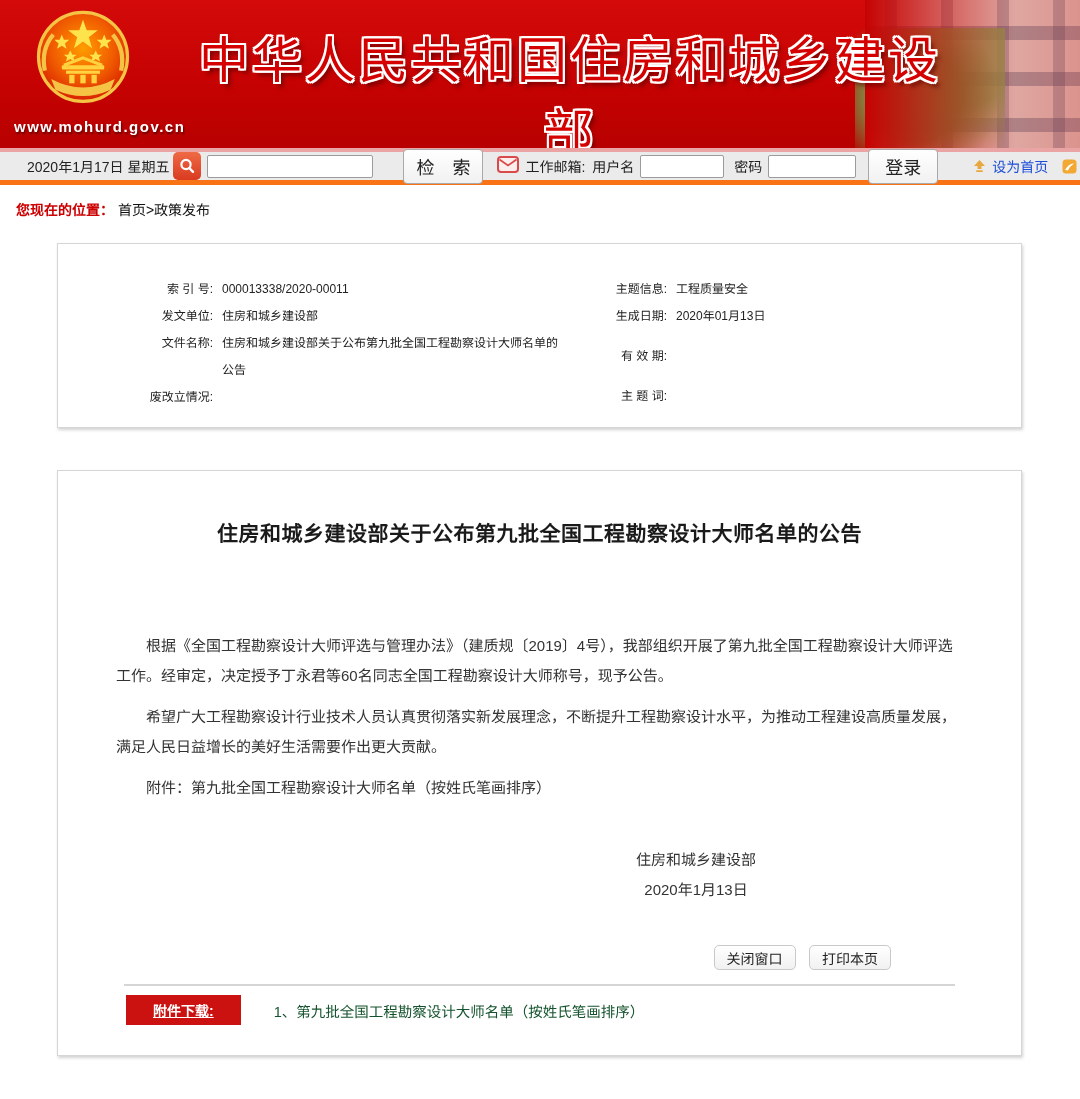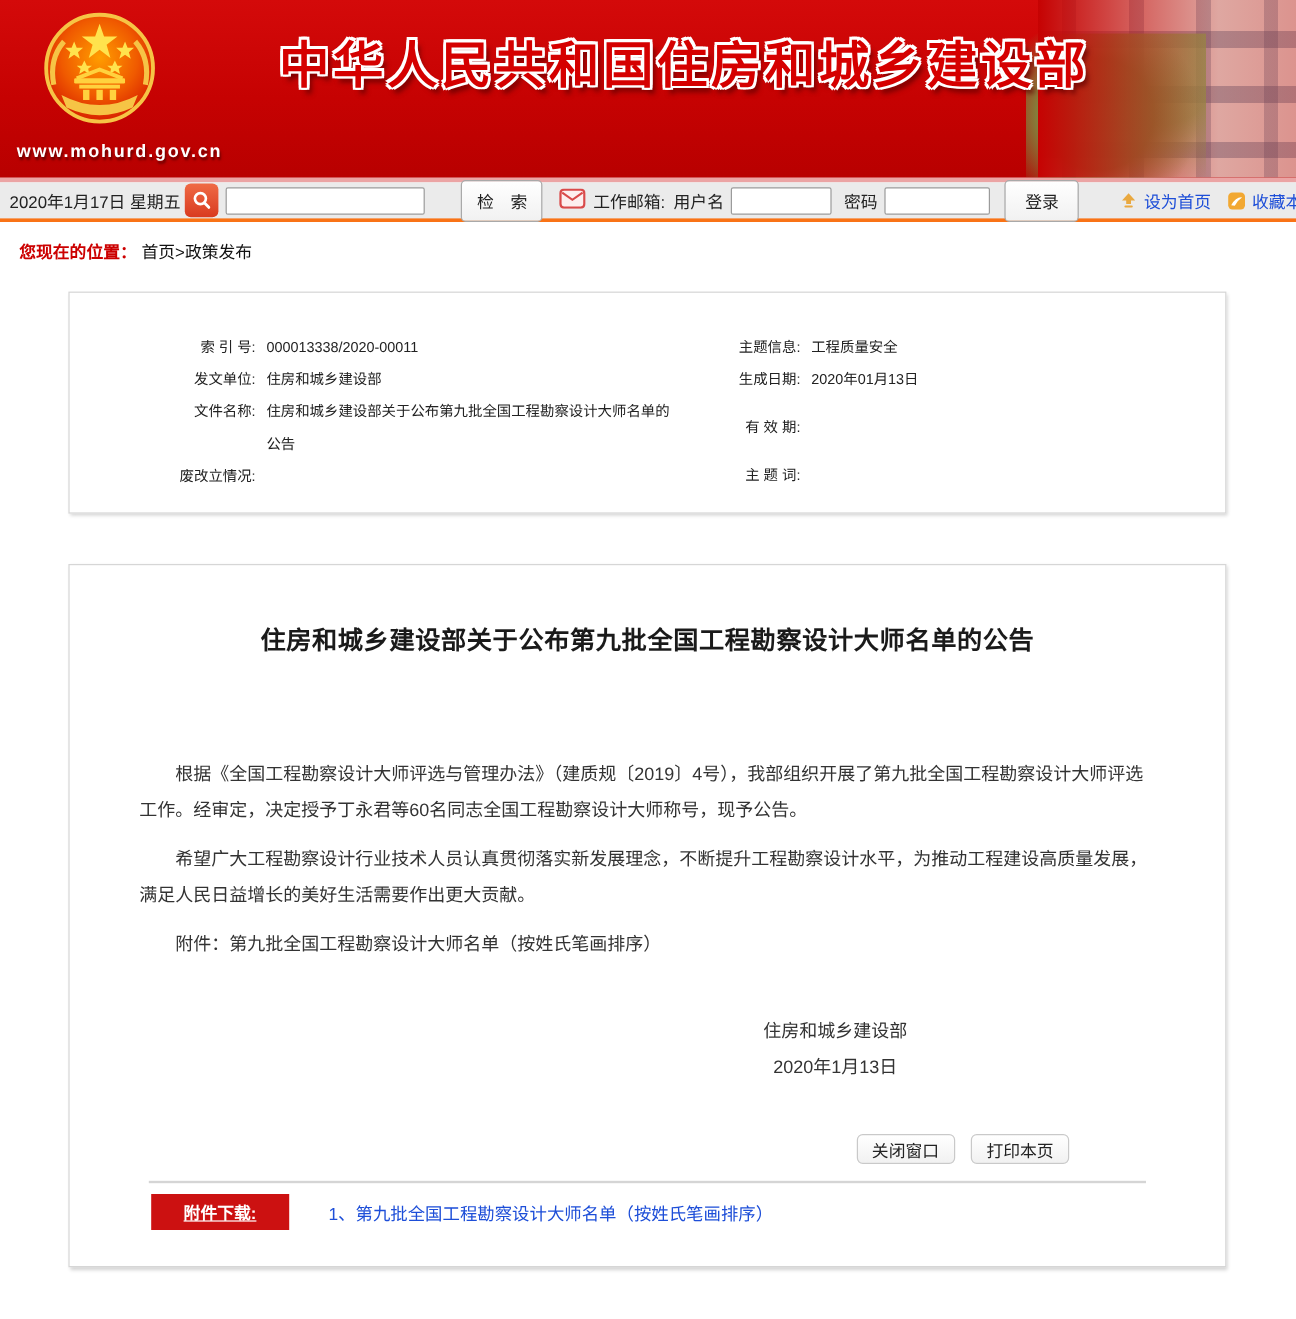--- a/index.html
+++ b/index.html
@@ -17,34 +17,34 @@
   .building::before { content:""; position:absolute; left:-10px; bottom:-30px; width:150px; height:150px;
     background:radial-gradient(circle at 40% 45%, rgba(120,150,70,.95) 0 38%, rgba(120,150,70,0) 70%),
                radial-gradient(circle at 75% 20%, rgba(140,165,85,.8) 0 28%, rgba(140,165,85,0) 60%);
   }
   .building::after { content:""; position:absolute; inset:0;
     background:linear-gradient(90deg, #c60202 0%, rgba(198,2,2,.55) 35%, rgba(198,2,2,.15) 70%, rgba(198,2,2,.25) 100%); }
   .emblem { position:absolute; left:30px; top:5px; width:106px; height:110px; }
   .site-url { position:absolute; left:14px; top:118px; color:#fff; font-weight:bold; font-size:15px;
     letter-spacing:1.5px; text-shadow:1px 2px 2px #600; }
   .banner-titles { position:absolute; left:180px; top:20px; width:780px; text-align:center; }
-  .banner-title { font-size:42px; font-weight:bold; letter-spacing:3px; color:#d50000;
+  .banner-title { font-size:50px; font-weight:normal; letter-spacing:3px; color:#d50000;
     text-shadow:-2px -2px 0 #fff, 2px -2px 0 #fff, -2px 2px 0 #fff, 2px 2px 0 #fff,
       0 -2px 0 #fff, 0 2px 0 #fff, -2px 0 0 #fff, 2px 0 0 #fff, 4px 5px 4px rgba(90,0,0,.75); }
   .pink-line { height:4px; background:#eba4a4; }
 
   
   .toolbar { display:flex; align-items:center; height:33px; background:#ebebeb;
-    border-bottom:3px solid #f97316; padding:0 8px; font-size:14px; color:#222; white-space:nowrap; }
+    border-bottom:5px solid #f97316; padding:0 27px; font-size:14px; color:#222; white-space:nowrap; }
   .tb-date { width:152px; }
   .search-ico { width:28px; height:28px; border-radius:5px; margin:0 6px 0 4px; flex:none;
     background:linear-gradient(180deg,#ef6a45 0%,#d93b20 100%); display:flex; align-items:center; justify-content:center; }
   .tb-input { height:23px; border:1px solid #9b9b9b; background:#fff; border-radius:2px; font-size:13px; padding:0 4px; }
   .w-search { width:166px; }
-  .btn { height:35px; border:1px solid #a9a9a9; border-radius:4px; font-size:14px; color:#222;
+  .btn { height:35px; border:1px solid #a9a9a9; border-radius:4px; font-size:18px; color:#222;
     background:linear-gradient(180deg,#ffffff,#f1f1f1); padding:0 12px; cursor:pointer; }
   .btn-search { margin-left:30px; }
   .mail-ico { margin:0 6px 0 14px; flex:none; }
   .w-user { width:84px; margin:0 10px 0 6px; }
   .w-pass { width:88px; margin:0 10px 0 6px; }
   .btn-login { margin-left:2px; padding:0 16px; }
   .tb-sep { width:1px; height:18px; background:#bdbdbd; margin:0 14px 0 20px; }
   .tb-link { display:flex; align-items:center; gap:5px; cursor:pointer; color:#1d4ed8; }
   .tb-link + .tb-link { margin-left:14px; }
 
@@ -73,21 +73,21 @@
   .art-body { margin-top:84px; font-size:15px; color:#333; }
   .art-body p { text-indent:2em; line-height:30px; margin-bottom:11px; }
   .sign-block { width:250px; margin-left:455px; margin-top:42px; text-align:center;
     font-size:15px; color:#333; line-height:30px; }
   .btn-row { text-align:right; padding-right:72px; margin-top:40px; }
   .btn-row .btn { margin-left:9px; height:25px; font-size:14px; border-color:#c9c9c9; border-radius:5px; }
   .divider { margin:14px 8px 0; border-top:2px solid #d5d5d5; }
   .attach-row { margin-top:9px; display:flex; align-items:center; }
   .attach-tag { background:#cc1111; color:#fff; font-weight:bold; font-size:14px;
     padding:5px 27px; margin-left:10px;text-decoration:underline; }
-  .attach-link { margin-left:33px; font-size:14.5px; color:#1d4ed8; cursor:pointer; }
+  .attach-link { margin-left:33px; font-size:14.5px; color:#14532d; cursor:pointer; }
 </style>
 </head>
 <body>
 
 <div class="banner">
   <div class="building"></div>
   <svg class="emblem" viewBox="0 0 100 100">
     <defs>
       <radialGradient id="eg" cx="50%" cy="40%" r="65%">
         <stop offset="0%" stop-color="#ff9d00"></stop>

